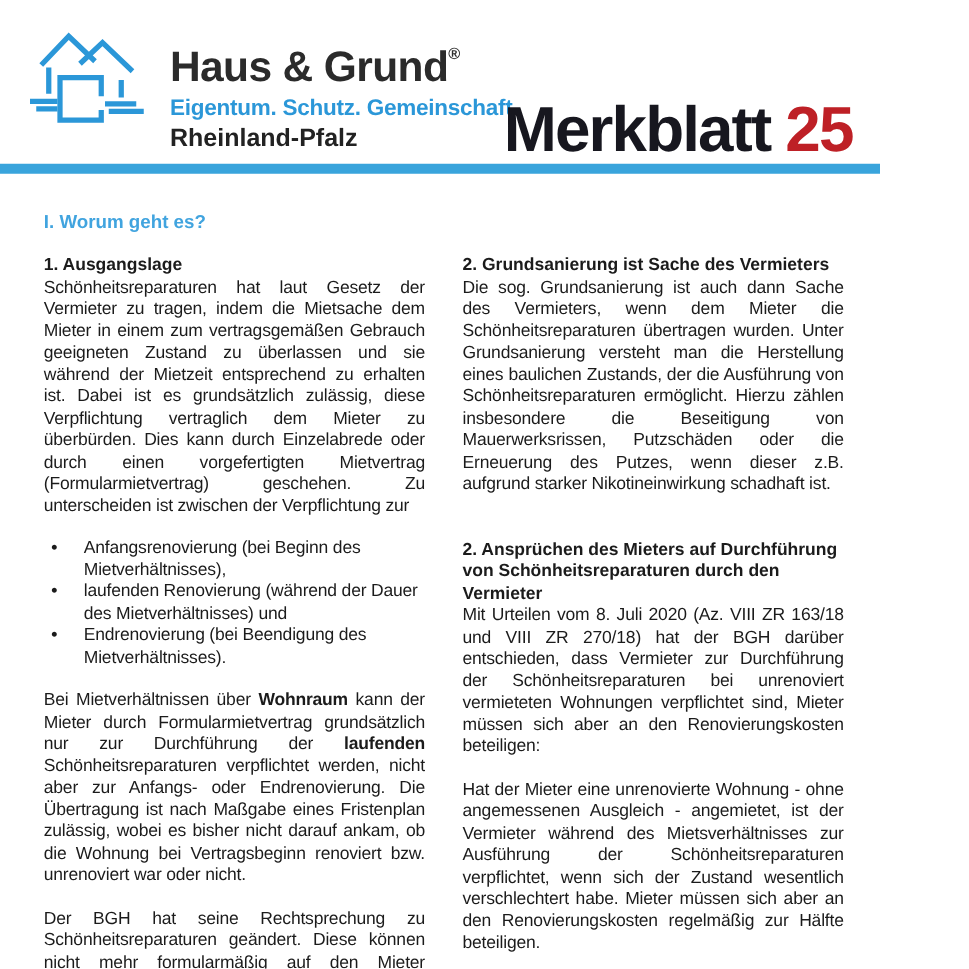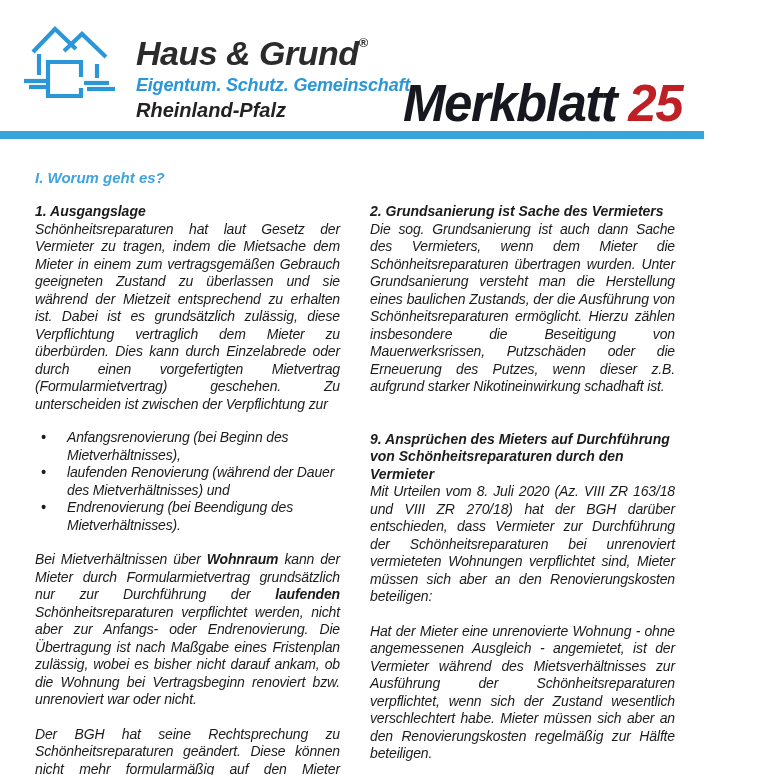--- a/index.html
+++ b/index.html
@@ -13,21 +13,20 @@
   }
   *{margin:0;padding:0;box-sizing:border-box;}
   html,body{background:#ffffff;}
   .page{
     position:relative;
     width:704px;height:775px;
     overflow:hidden;
     background:#ffffff;
     font-family:"Liberation Sans","DejaVu Sans",sans-serif;
     color:var(--text-dark);
-    font-style:italic;
   }
   
   header{position:relative;height:131px;}
   .logo{position:absolute;left:24px;top:24px;}
   .brand{position:absolute;left:136px;top:36px;line-height:1;}
   .brand-name{
     font-size:34px;font-weight:700;color:var(--brand-dark);
     letter-spacing:-0.5px;
   }
   .brand-name sup{font-size:13px;vertical-align:18px;font-weight:700;}
@@ -130,20 +129,20 @@
           <li>laufenden Renovierung (während der Dauer des Mietverhältnisses) und</li>
           <li>Endrenovierung (bei Beendigung des Mietverhältnisses).</li>
         </ul>
       <p><span>Bei Mietverhältnissen über </span><b>Wohnraum</b><span> kann der Mieter durch Formularmietvertrag grundsätzlich nur zur Durchführung der </span><b>laufenden</b><span> Schönheitsreparaturen verpflichtet werden, nicht aber zur Anfangs- oder Endrenovierung. Die Übertragung ist nach Maßgabe eines Fristenplan zulässig, wobei es bisher nicht darauf ankam, ob die Wohnung bei Vertragsbeginn renoviert bzw. unrenoviert war oder nicht.</span></p>
       <p>Der BGH hat seine Rechtsprechung zu Schönheitsreparaturen geändert. Diese können nicht mehr formularmäßig auf den Mieter übertragen werden, wenn die Wohnung unrenoviert oder renovierungsbedürftig übergeben wurde, sofern der Vermieter dem Mieter keinen angemessenen Ausgleich gewährt. Auch Quotenabgeltungsklauseln hält der BGH jetzt für unwirksam (BGH, Urteile v. 18.3.2015, VIII ZR 185/14, VIII ZR</p>
     </section>
 
     <section class="col">
       <h3>2. Grundsanierung ist Sache des Vermieters</h3>
       <p>Die sog. Grundsanierung ist auch dann Sache des Vermieters, wenn dem Mieter die Schönheitsreparaturen übertragen wurden. Unter Grundsanierung versteht man die Herstellung eines baulichen Zustands, der die Ausführung von Schönheitsreparaturen ermöglicht. Hierzu zählen insbesondere die Beseitigung von Mauerwerksrissen, Putzschäden oder die Erneuerung des Putzes, wenn dieser z.B. aufgrund starker Nikotineinwirkung schadhaft ist.</p>
-      <h3 class="h3-gap">9. Ansprüchen des Mieters auf Durchführung von Schönheitsreparaturen durch den Vermieter</h3>
+      <h3 class="h3-gap">2. Ansprüchen des Mieters auf Durchführung von Schönheitsreparaturen durch den Vermieter</h3>
       <p>Mit Urteilen vom 8. Juli 2020 (Az. VIII ZR 163/18 und VIII ZR 270/18) hat der BGH darüber entschieden, dass Vermieter zur Durchführung der Schönheitsreparaturen bei unrenoviert vermieteten Wohnungen verpflichtet sind, Mieter müssen sich aber an den Renovierungskosten beteiligen:</p>
       <p>Hat der Mieter eine unrenovierte Wohnung - ohne angemessenen Ausgleich - angemietet, ist der Vermieter während des Mietsverhältnisses zur Ausführung der Schönheitsreparaturen verpflichtet, wenn sich der Zustand wesentlich verschlechtert habe. Mieter müssen sich aber an den Renovierungskosten regelmäßig zur Hälfte beteiligen.</p>
 
     </section>
 
   </main>
 </div>
 
 </body></html>

